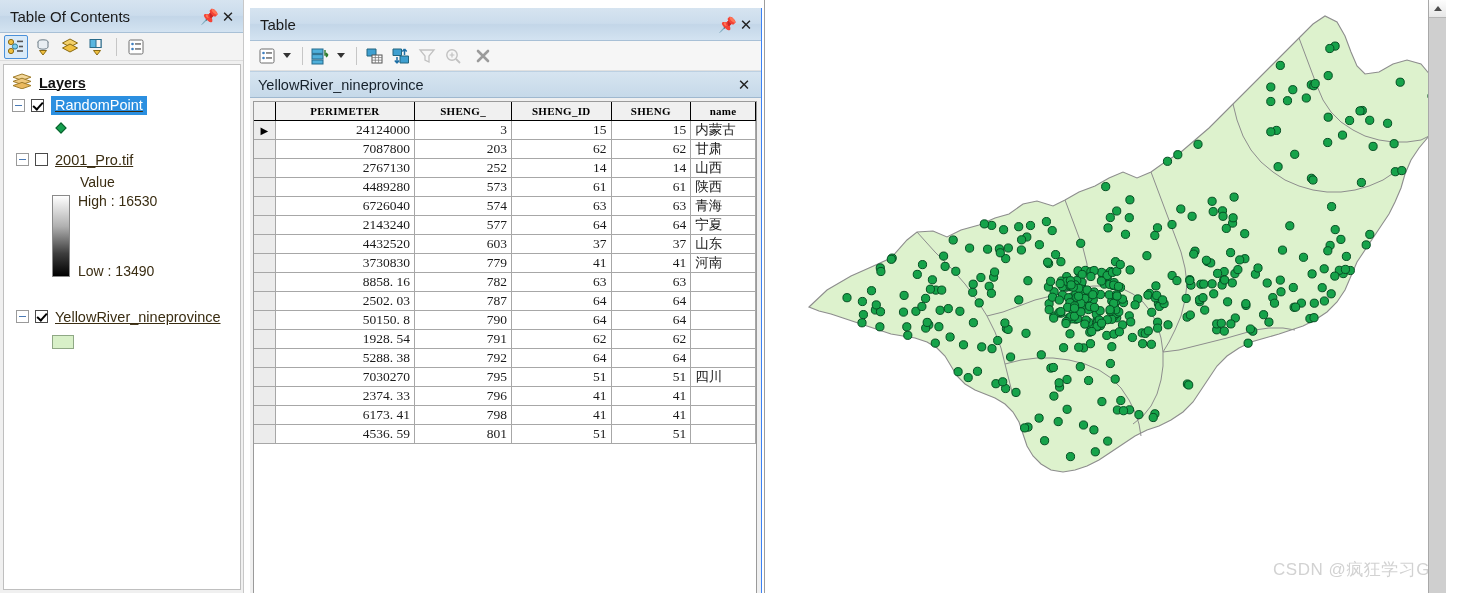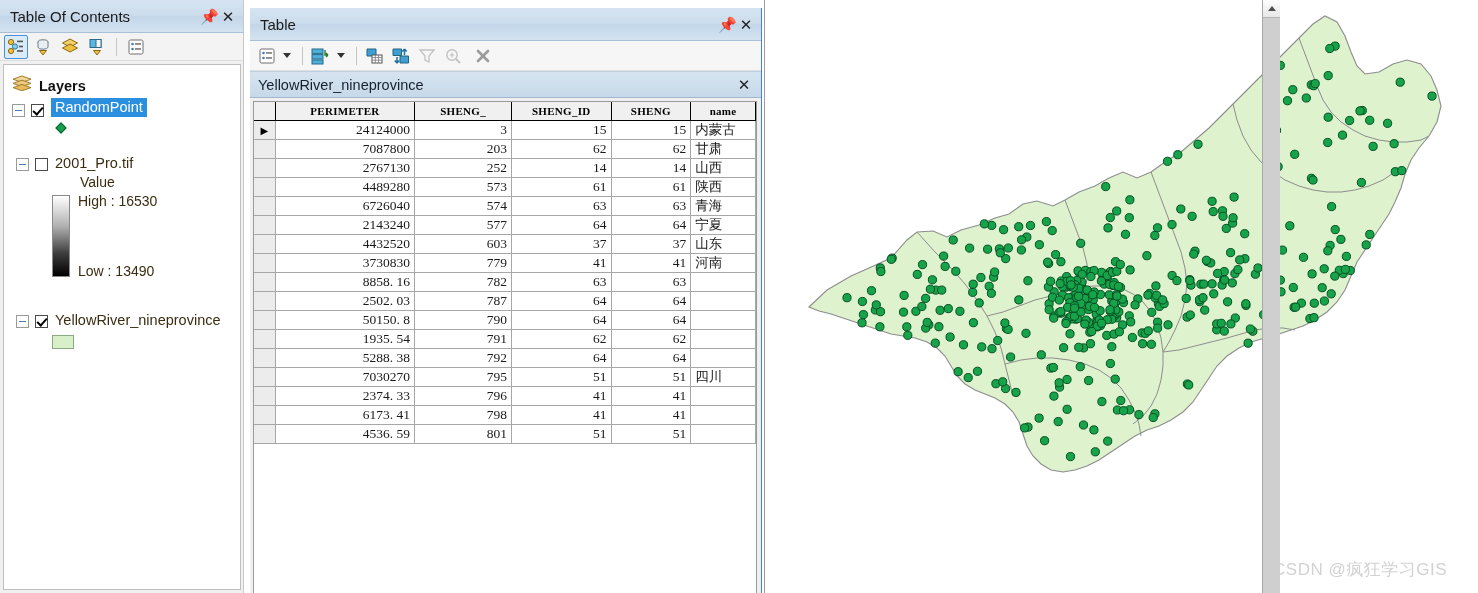--- a/index.html
+++ b/index.html
@@ -3,21 +3,21 @@
 <meta charset="utf-8">
 <style>
   * { box-sizing: border-box; }
   html, body {
     margin: 0; padding: 0;
     width: 1478px; height: 593px;
     overflow: hidden;
     background: #ffffff;
     font-family: "Liberation Sans", sans-serif;
   }
-  #app { position: relative; width: 1280px; height: 593px; background: #ffffff; }
+  #app { position: relative; width: 1446px; height: 593px; background: #ffffff; }
 
   
   .panel-title {
     height: 33px;
     background: linear-gradient(to bottom, #d6e4f0 0%, #cbdcec 48%, #c3d6e8 52%, #d3e3f1 100%);
     border-bottom: 1px solid #a8c0d6;
     display: flex; align-items: center;
     padding: 0 6px 0 10px;
     font-size: 15px; color: #1b1b1b;
   }
@@ -48,21 +48,21 @@
     border: 1px solid transparent; border-radius: 2px;
   }
   .tb-ico.sel { border-color: #4a90d9; background: #d9eaf8; }
   .tb-sep { width: 1px; height: 18px; background: #c6c6c6; margin: 0 4px; }
   #toc-tree {
     flex: 1 1 auto; background: #fff;
     border: 1px solid #bfbfbf; margin: 3px 2px 3px 3px;
     overflow: hidden; position: relative;
     padding: 6px 0 0 0;
   }
-  .tnode { display: flex; align-items: flex-end; height: 23px; padding-left: 8px; font-size: 14.5px; color: #3a2d12; }
+  .tnode { display: flex; align-items: center; height: 23px; padding-left: 8px; font-size: 14.5px; color: #3a2d12; text-decoration: underline; }
   .tnode.root { padding-left: 8px; font-weight: bold; color: #111; }
   .expander {
     width: 13px; height: 13px; border: 1px solid #9a9a9a; background: #fff;
     display: inline-flex; align-items: center; justify-content: center;
     margin-right: 6px; flex: 0 0 auto;
   }
   .expander i { display: block; width: 7px; height: 1px; background: #4a7ab5; }
   .cbx {
     width: 13px; height: 13px; border: 1px solid #4a4a4a; background: #fff;
     margin-right: 7px; flex: 0 0 auto; position: relative;
@@ -456,21 +456,21 @@
             <tr>
               <td class="rowsel"></td>
               <td class="num">50150. 8</td>
               <td class="num">790</td>
               <td class="num">64</td>
               <td class="num">64</td>
               <td class="txt"></td>
             </tr>
             <tr>
               <td class="rowsel"></td>
-              <td class="num">1935. 54</td>
+              <td class="num">1928. 54</td>
               <td class="num">791</td>
               <td class="num">62</td>
               <td class="num">62</td>
               <td class="txt"></td>
             </tr>
             <tr>
               <td class="rowsel"></td>
               <td class="num">5288. 38</td>
               <td class="num">792</td>
               <td class="num">64</td>

